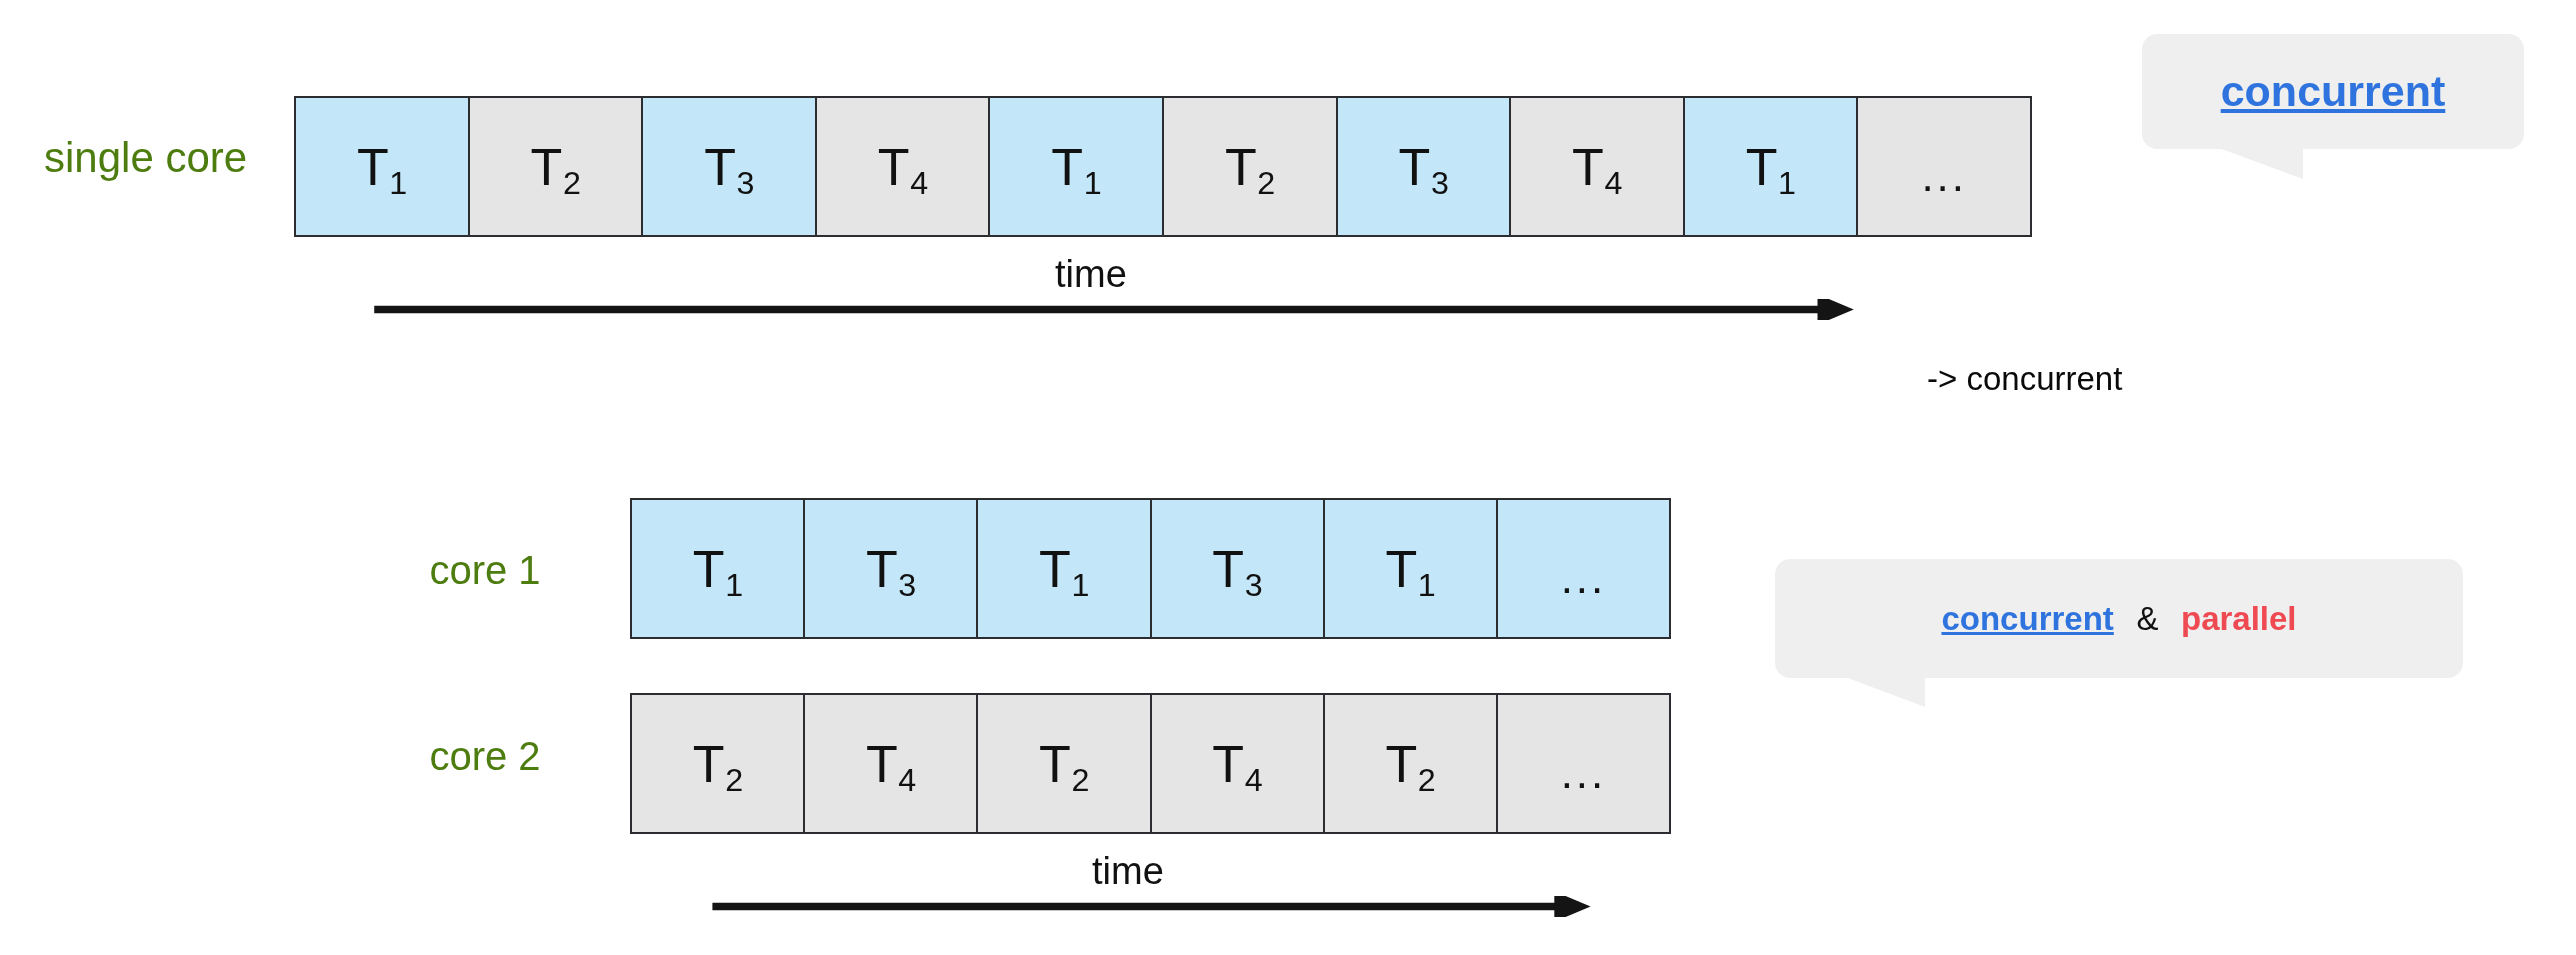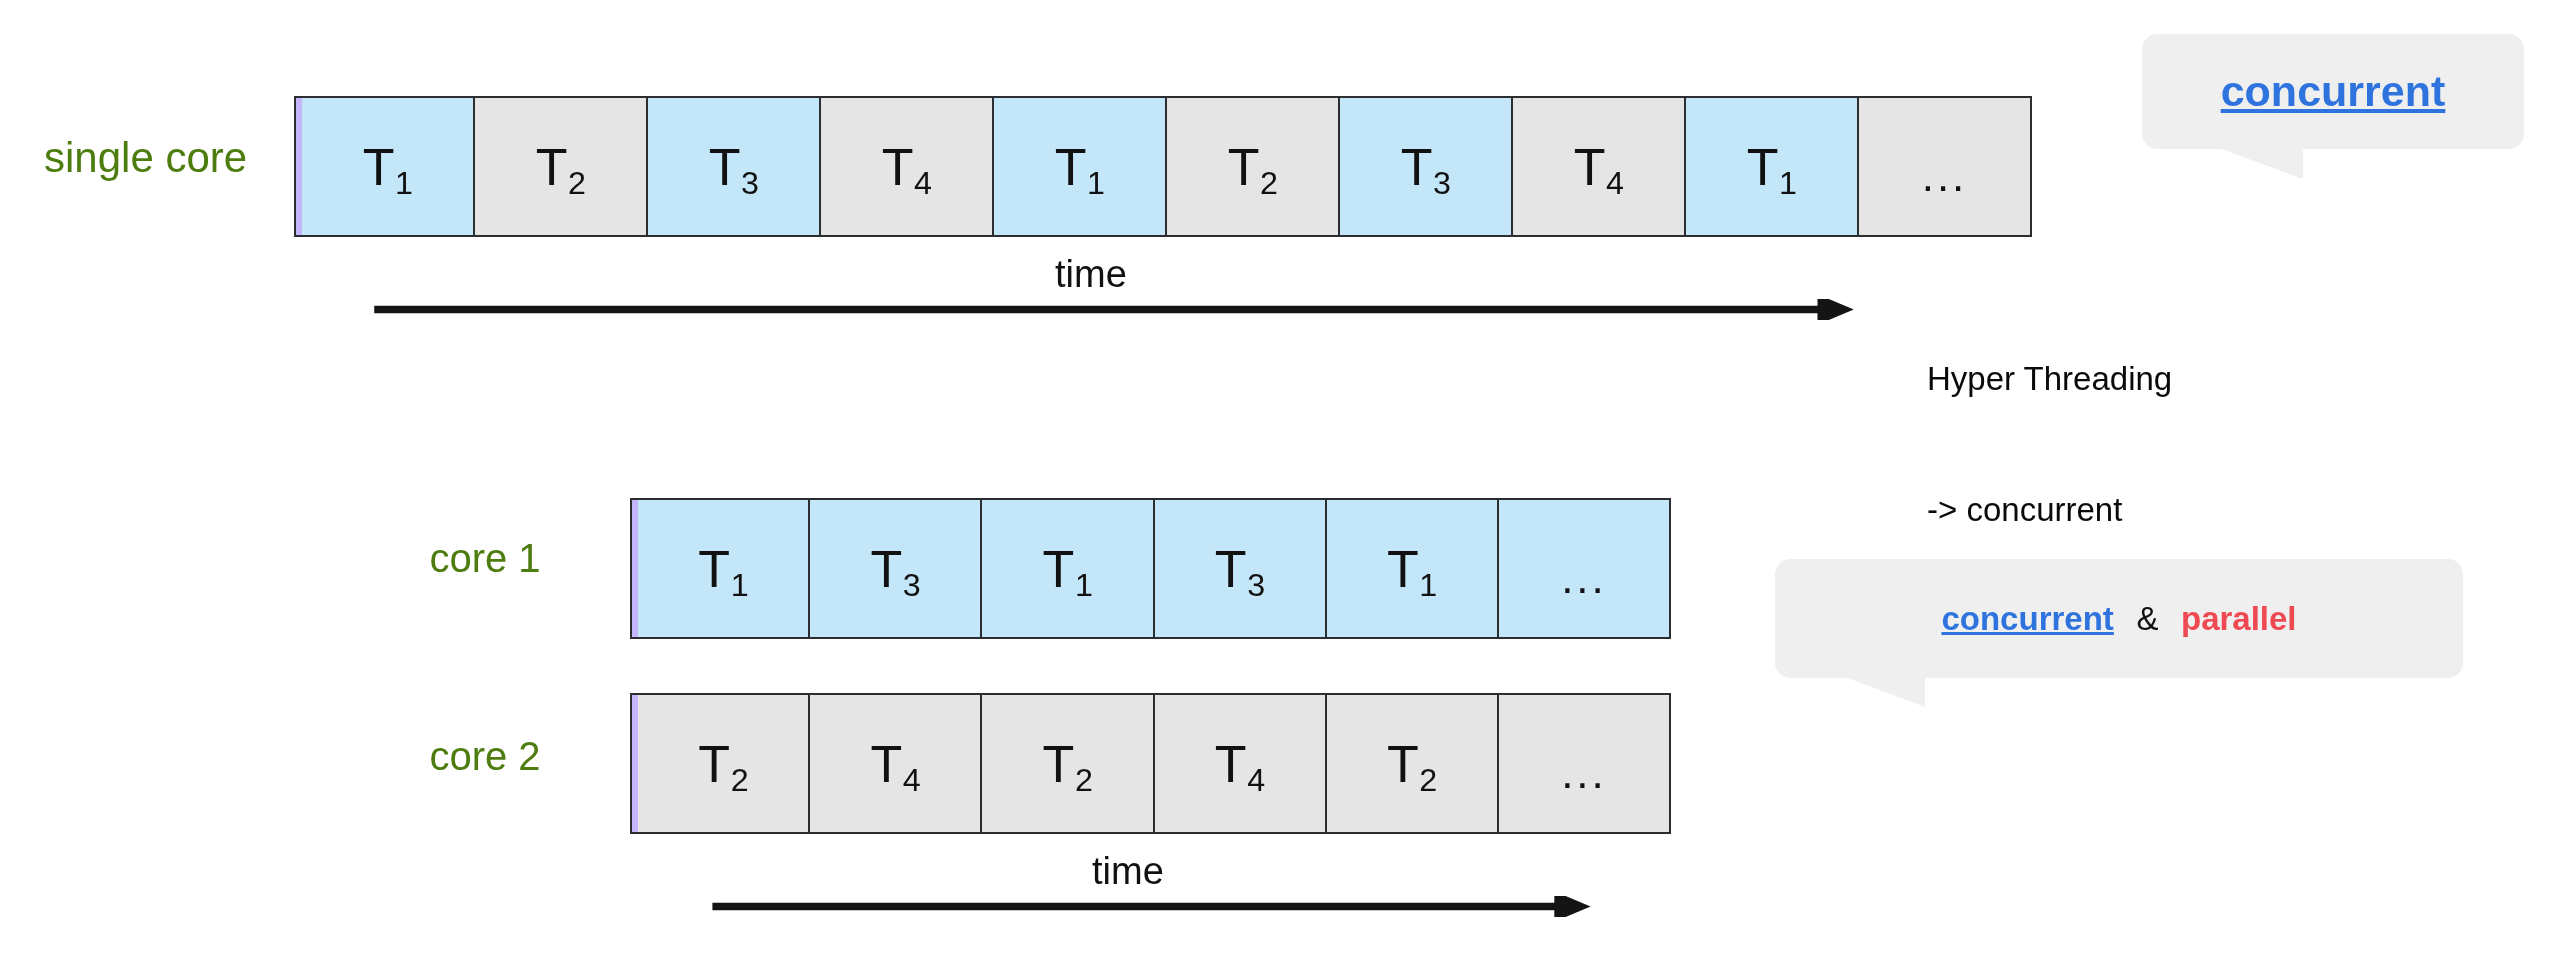--- a/index.html
+++ b/index.html
@@ -24,22 +24,21 @@
     white-space: nowrap;
     text-align: center;
   }
 
   
   .timeline {
     position: absolute;
     display: flex;
     box-sizing: border-box;
     border: 2.9px solid #2b2d31;
-    background: #c4b5fd;
-    padding-left: 6px;
+    background: #c2410c;
   }
   .cell {
     box-sizing: border-box;
     border-right: 2.9px solid #2b2d31;
     display: flex;
     align-items: center;
     justify-content: center;
     position: relative;
   }
   .cell:last-child { border-right: none; }
@@ -167,25 +166,24 @@
 
 <div class="bubble" style="left:2142px; top:34px; width:382px; height:115px;">
   <span class="bubble-text w-blue" style="font-size:43px;">concurrent</span>
 </div>
 <div class="bubble-tail" style="left:2192px; top:148px;
             border-left:27px solid transparent;
             border-right:84px solid #efefef;
             border-bottom:31.5px solid transparent;"></div>
 
 <div class="note" style="left:1927px; top:270px;">
-  <span class="note-line">Hyper Threading</span>
   <span class="note-line">-&gt; concurrent</span>
 </div>
 
-<div class="row-label" style="left:363px; top:536px; width:244px; font-size:40px;">core 1</div>
+<div class="row-label" style="left:363px; top:548px; width:244px; font-size:40px;">core 1</div>
 
 <div class="timeline" id="tl-core1" style="left:630px; top:498px; width:1041px; height:141px;">
     <div class="cell blue" style="flex: 1 1 0px;">
       <span class="cell-text">T<sub>1</sub></span>
     </div>
     <div class="cell blue" style="flex: 1 1 0px;">
       <span class="cell-text">T<sub>3</sub></span>
     </div>
     <div class="cell blue" style="flex: 1 1 0px;">
       <span class="cell-text">T<sub>1</sub></span>

